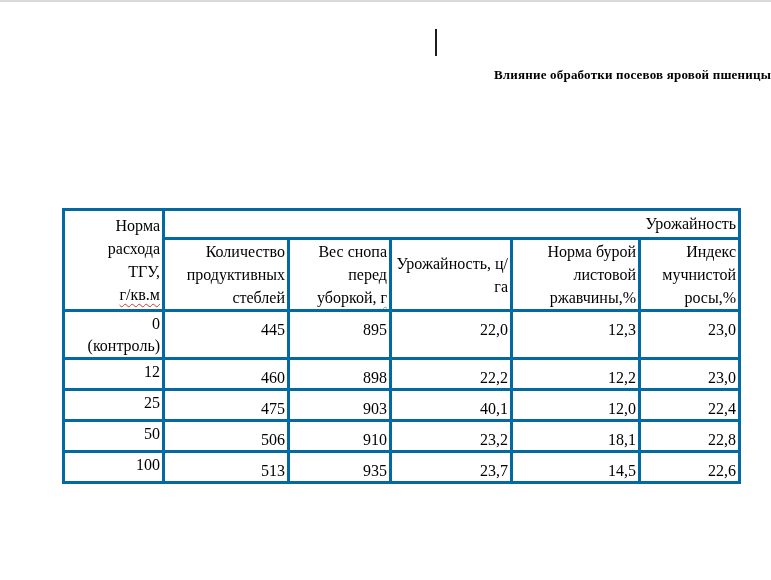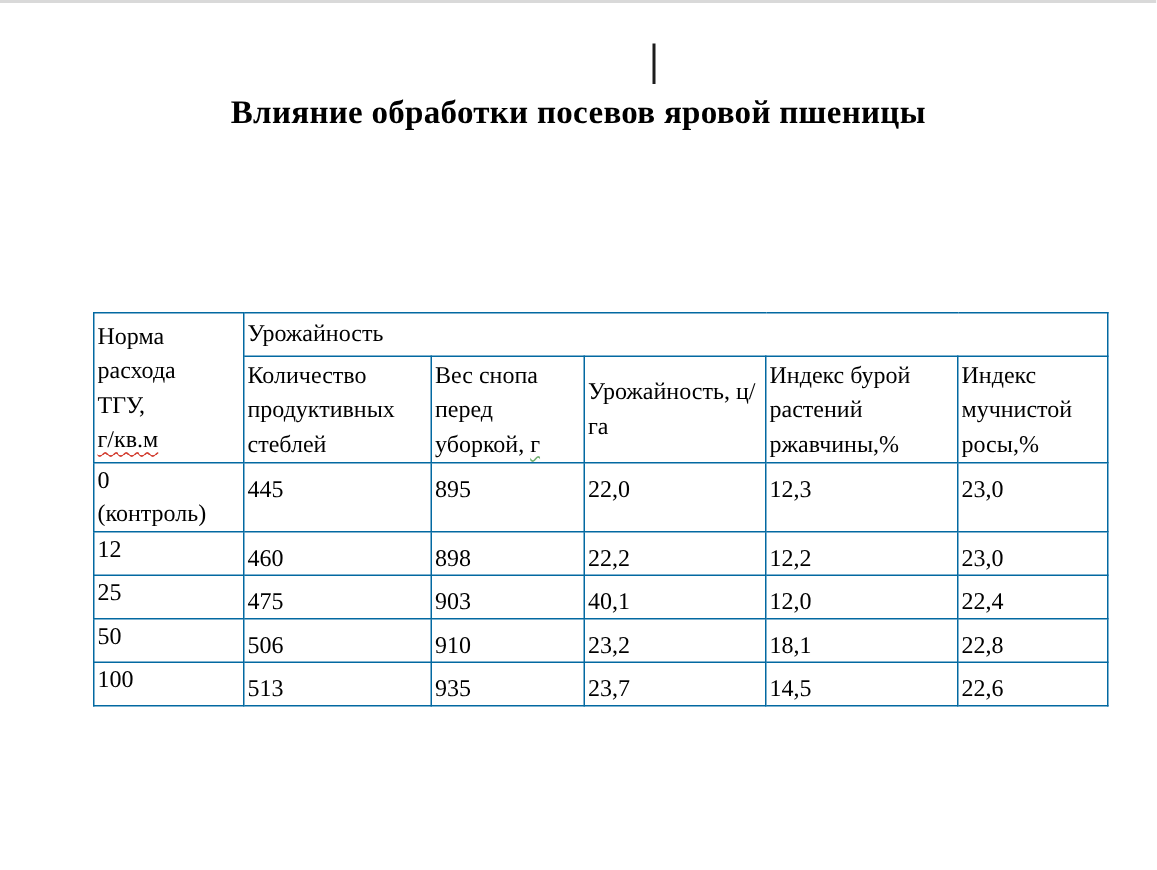--- a/index.html
+++ b/index.html
@@ -14,23 +14,23 @@
   .top-edge{
     position:absolute;top:0;left:0;width:771px;height:2px;
     background:#d9d9d9;
   }
   .caret{
     position:absolute;left:435px;top:29px;width:2px;height:27px;
     background:#1c1c1c;
   }
   .title-block{
     position:absolute;left:0;top:56px;width:771px;
-    text-align:center;
+    text-align:right;
     font-weight:bold;
-    font-size:22px;
+    font-size:13px;
     line-height:38px;
     letter-spacing:0.2px;
   }
   .u-solid{
     text-decoration:underline;
     text-decoration-thickness:1.5px;
     text-underline-offset:2px;
   }
   .squig-red{
     text-decoration:underline wavy #d23b2e;
@@ -48,22 +48,22 @@
     text-underline-offset:3px;
   }
   table.results{
     position:absolute;left:62px;top:208px;
     border-collapse:collapse;
     table-layout:fixed;
     width:676px;
     font-size:16px;
   }
   table.results td{
-    border:1px solid #0369a1;
-    text-align:left;
+    border:3px solid #0369a1;
+    text-align:right;
     padding:0 2px;
     overflow:hidden;
   }
   tr.r-group{height:29px;}
   tr.r-group td{vertical-align:middle;}
   tr.r-sub{height:71px;}
   tr.r-sub td{vertical-align:middle;line-height:23px;}
   td.corner{
     vertical-align:middle;
     line-height:23px;
@@ -99,21 +99,21 @@
         <td class="corner" rowspan="2"><span>Норма
 расхода
 ТГУ,
 </span><span class="squig-red">г/кв.м</span></td>
         <td colspan="5">Урожайность</td>
       </tr>
       <tr class="r-sub">
         <td>Количество продуктивных стеблей</td>
         <td><span>Вес снопа перед уборкой, </span><span class="squig-green">г</span></td>
         <td>Урожайность, ц/га</td>
-        <td>Индекс бурой растений ржавчины,%</td>
+        <td>Норма бурой листовой ржавчины,%</td>
         <td>Индекс мучнистой росы,%</td>
       </tr>
 
       <tr class="r-data r-data-first">
         <td class="dose">0
 (контроль)</td>
         <td>445</td>
         <td>895</td>
         <td>22,0</td>
         <td>12,3</td>

